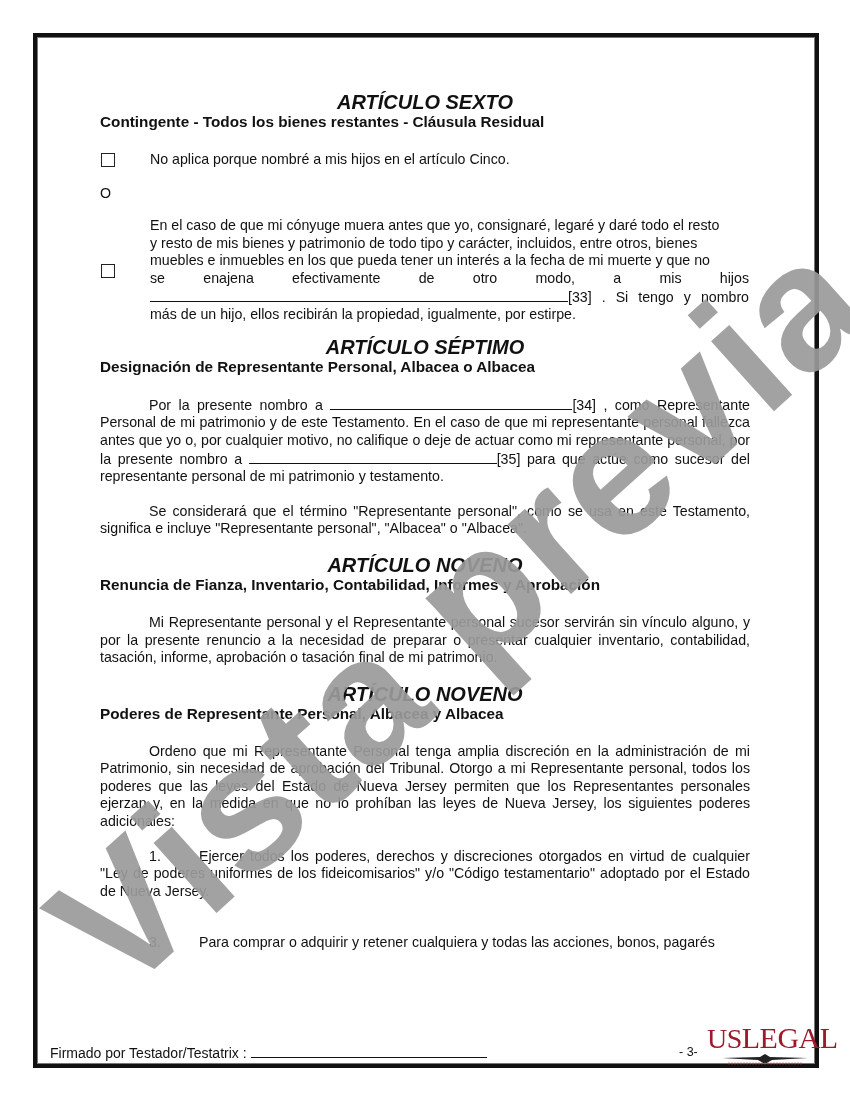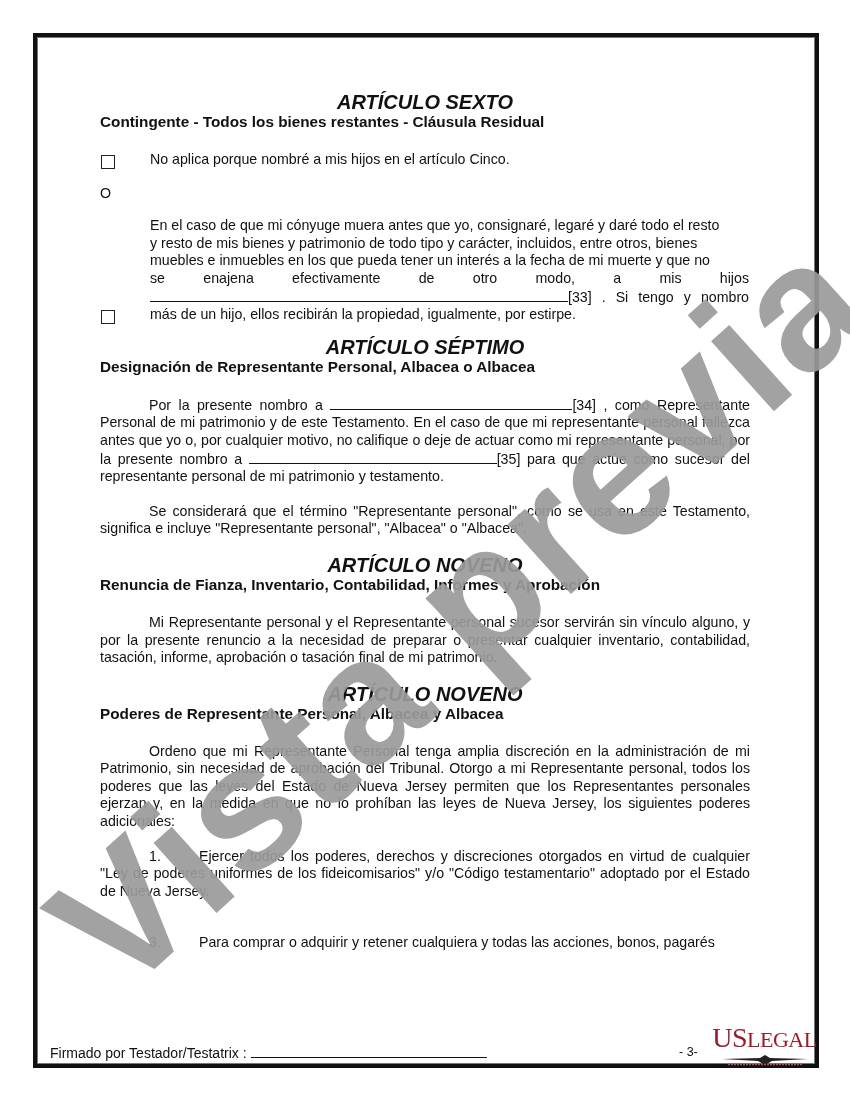--- a/index.html
+++ b/index.html
@@ -7,34 +7,34 @@
            font-family: "Liberation Sans", sans-serif; color: #111; }
     .frame { position: absolute; left: 33px; top: 33px; width: 778px; height: 1027px;
              border: 4px solid #111; box-shadow: inset 0 0 0 1px #777; box-sizing: content-box; }
     .page { position: absolute; left: 100px; top: 93px; width: 650px; font-size: 14.2px; line-height: 17.6px; }
     .art-title { text-align: center; font-weight: bold; font-size: 20px; line-height: 19px; margin: 0; font-style: italic; }
     .art-sub { text-align: left; font-weight: bold; font-size: 15.3px; line-height: 19px; margin: 0; }
     .heading-block { margin-bottom: 20px; }
     p { margin: 0; text-align: justify; }
     .indent { text-indent: 49px; }
     .gap { height: 17px; }
-    .check-row { display: flex; align-items: flex-end; }
+    .check-row { display: flex; align-items: center; }
     .checkbox { width: 14px; height: 14px; border: 1.5px solid #222; box-sizing: border-box;
                 margin-top: 1px; margin-left: 1px; flex: none; cursor: pointer; }
     .check-text { margin-left: 35px; width: 599px; text-align: justify; }
     .or-line { margin: 16px 0 15px 0; }
     .blank { display: inline-block; border-bottom: 1px solid #111; height: 13px; vertical-align: baseline; }
     .num-item .num { display: inline-block; width: 50px; padding-left: 49px; text-indent: 0; }
     .last-line-spread { text-align-last: justify; }
     .footer { position: absolute; left: 50px; top: 1045px; font-size: 14px; }
     .footer .sig-line { display: inline-block; width: 236px; border-bottom: 1px solid #111; height: 10px; margin-left: 4px; }
     .page-num { position: absolute; left: 679px; top: 1045px; font-size: 12.5px; }
     .logo { position: absolute; left: 707px; top: 1024px; width: 115px; height: 40px; text-align: center; }
     .logo-text { font-family: "Liberation Serif", serif; color: #9b1b2a; font-size: 28px; letter-spacing: -0.5px; line-height: 28px; }
-    .logo-text .small { font-size: 22px; }
+    .logo-text .small { font-size: 30px; }
     .logo-wings { display: block; margin: 0 auto; }
     .watermark { position: absolute; left: 0; top: 0; width: 850px; height: 1100px; pointer-events: none; }
   </style>
 </head>
 <body>
 
 <div class="frame"></div>
 
 <div class="page">
 

